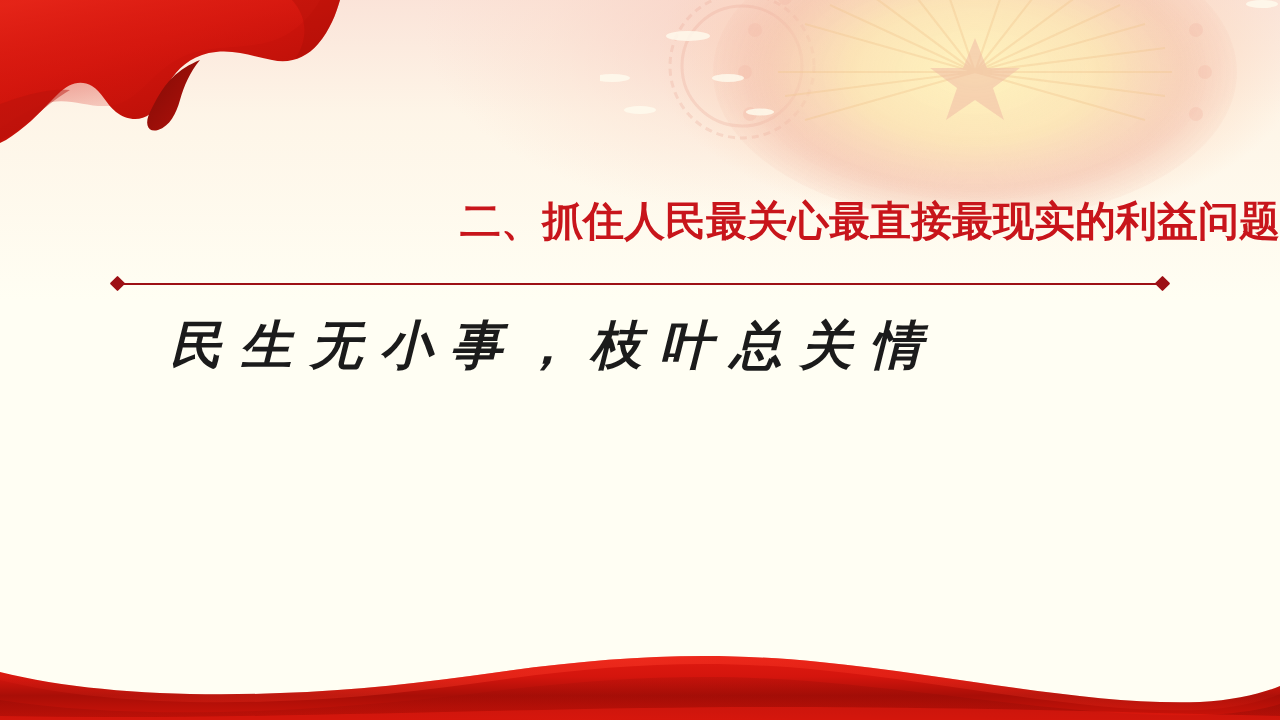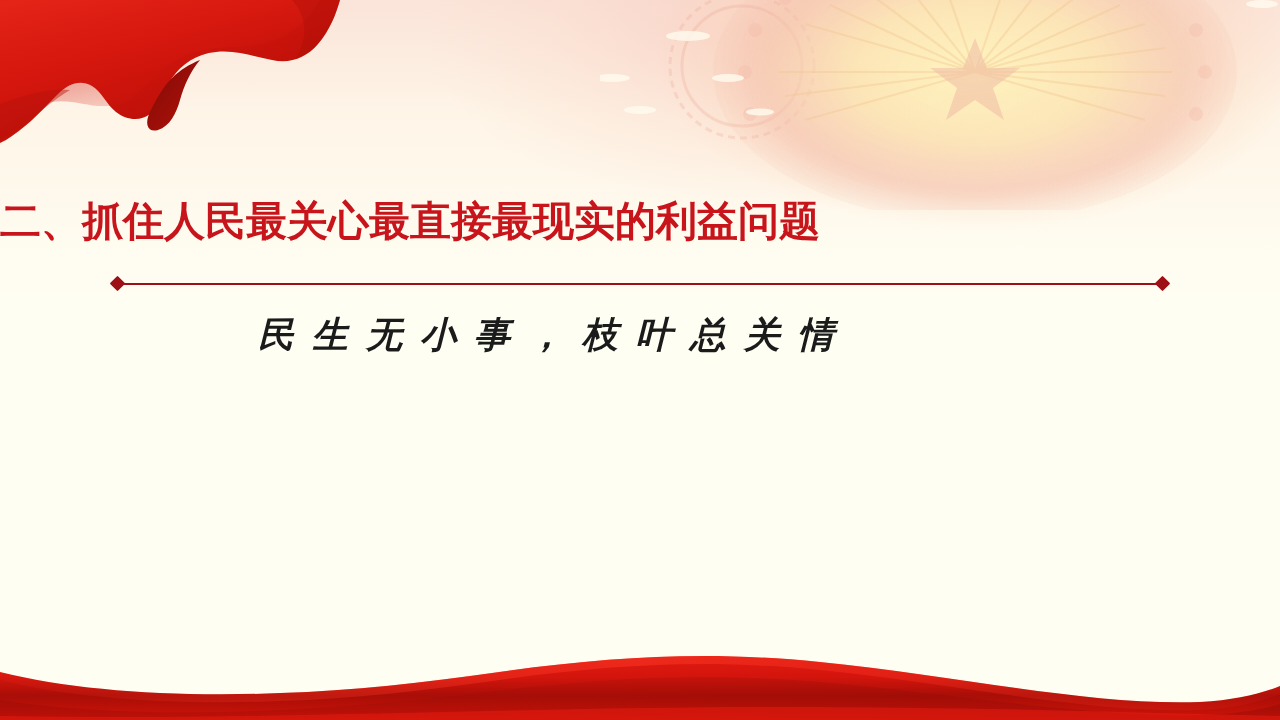--- a/index.html
+++ b/index.html
@@ -60,21 +60,21 @@
     top: 0;
     width: 1280px;
     height: 720px;
   }
 
   .slide-title {
     position: absolute;
     left: 0;
     top: 198px;
     width: 1280px;
-    text-align: left;
+    text-align: right;
     font-family: "DejaVu Sans", "Liberation Sans", sans-serif;
     font-size: 41px;
     font-weight: bold;
     letter-spacing: 0px;
     color: #C8151B;
     line-height: 1.15;
     white-space: nowrap;
   }
 
   .divider {
@@ -106,21 +106,21 @@
   .divider-dot.left  { left: 0px; }
   .divider-dot.right { left: 1045px; }
 
   .slide-subtitle {
     position: absolute;
     left: 0;
     top: 312px;
     width: 1092px;
     text-align: center;
     font-family: "DejaVu Serif", "Liberation Serif", serif;
-    font-size: 36px;
+    font-size: 52px;
     font-weight: 600;
     font-style: italic;
     letter-spacing: 18px;
     text-indent: 18px;
     color: #1B1B1B;
     line-height: 1.25;
     white-space: nowrap;
   }
 </style>
 </head>

